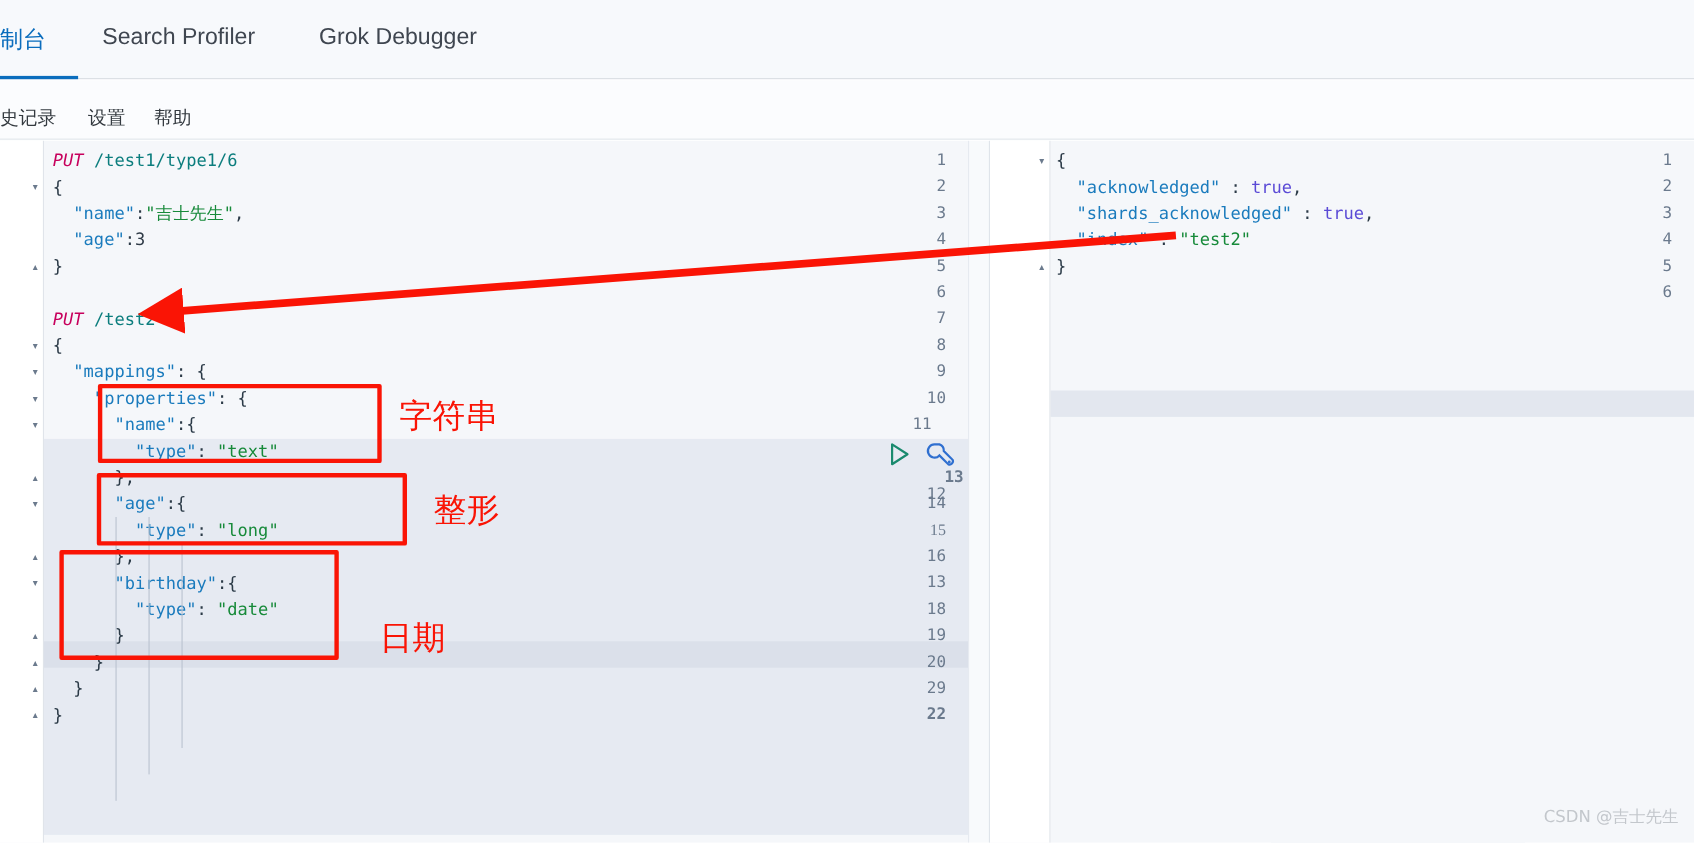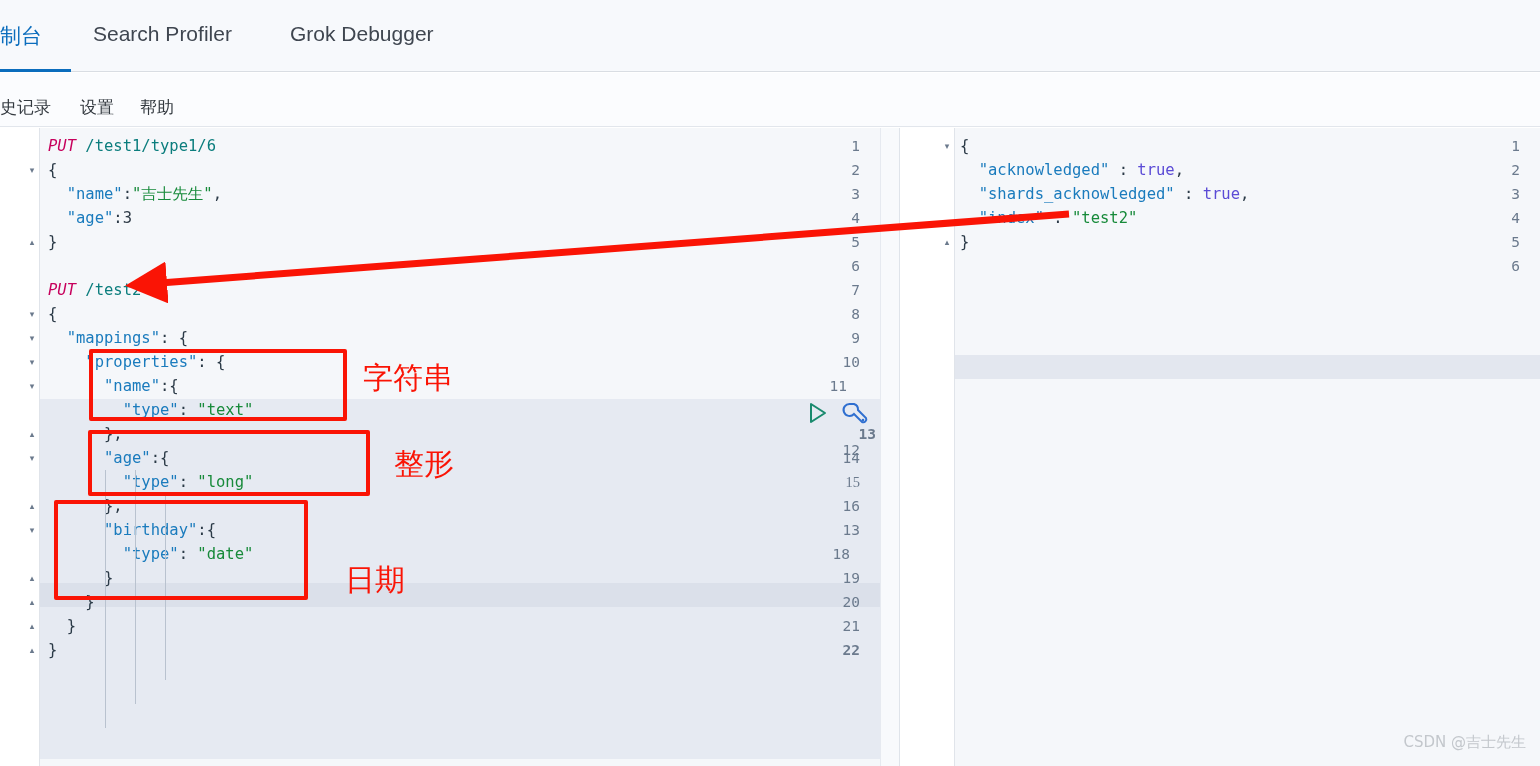--- a/index.html
+++ b/index.html
@@ -182,29 +182,29 @@
     <div class="fold" style="top: 318px; left: 25px;">▾</div>
     <div class="cl" style="top: 318px; left: 48px;">      <span class="k-key">"age"</span>:{</div>
     <div class="ln" style="top: 342px; width: 24px; right: 16px; font-family: Liberation Serif, serif;">15</div>
     <div class="cl" style="top: 342px; left: 48px;">        <span class="k-key">"type"</span>: <span class="k-str">"long"</span></div>
     <div class="ln" style="top: 366px; width: 24px; right: 16px;">16</div>
     <div class="fold" style="top: 366px; left: 25px;">▴</div>
     <div class="cl" style="top: 366px; left: 48px;">      },</div>
     <div class="ln" style="top: 390px; width: 24px; right: 16px;">13</div>
     <div class="fold" style="top: 390px; left: 25px;">▾</div>
     <div class="cl" style="top: 390px; left: 48px;">      <span class="k-key">"birthday"</span>:{</div>
-    <div class="ln" style="top: 414px; width: 24px; right: 26px;">18</div>
+    <div class="ln" style="top: 414px; width: 24px; right: 16px;">18</div>
     <div class="cl" style="top: 414px; left: 48px;">        <span class="k-key">"type"</span>: <span class="k-str">"date"</span></div>
     <div class="ln" style="top: 438px; width: 24px; right: 16px; text-align: right;">19</div>
     <div class="fold" style="top: 438px; left: 25px;">▴</div>
     <div class="cl" style="top: 438px; left: 48px;">      }</div>
     <div class="ln" style="top: 462px; width: 24px; right: 16px;">20</div>
     <div class="fold" style="top: 462px; left: 25px;">▴</div>
     <div class="cl" style="top: 462px; left: 48px;">    }</div>
-    <div class="ln" style="top: 486px; width: 24px; right: 16px;">21</div>
+    <div class="ln" style="top: 486px; width: 24px; right: 16px;">29</div>
     <div class="fold" style="top: 486px; left: 25px;">▴</div>
     <div class="cl" style="top: 486px; left: 48px;">  }</div>
     <div class="ln" style="top: 510px; width: 24px; right: 16px; font-weight: bold;">22</div>
     <div class="fold" style="top: 510px; left: 25px;">▴</div>
     <div class="cl" style="top: 510px; left: 48px;">}</div>
     <div class="iguide" style="left: 105px; top: 342px; height: 258px;"></div>
     <div class="iguide" style="left: 135px; top: 342px; height: 234px;"></div>
     <div class="iguide" style="left: 165px; top: 366px; height: 186px;"></div>
   </div>
 

